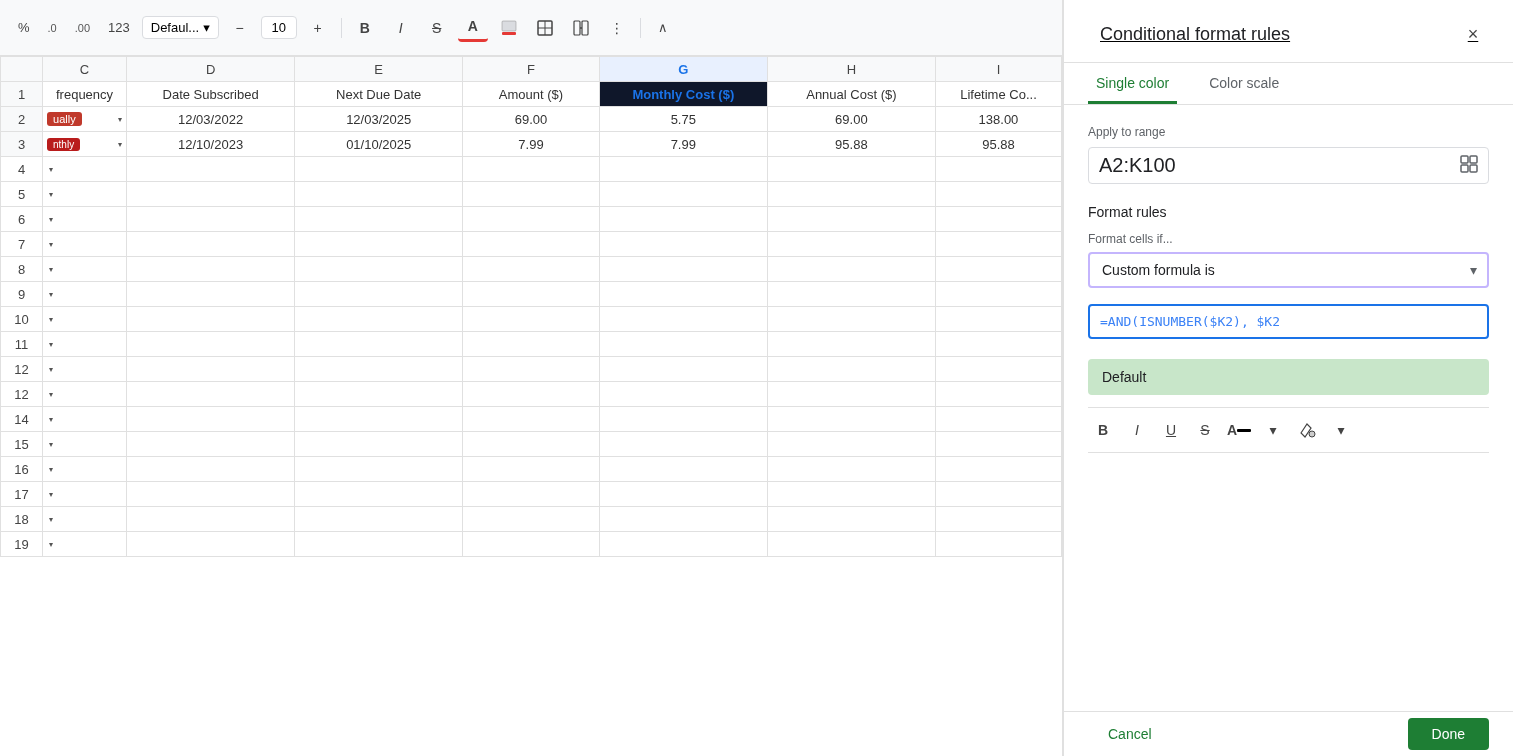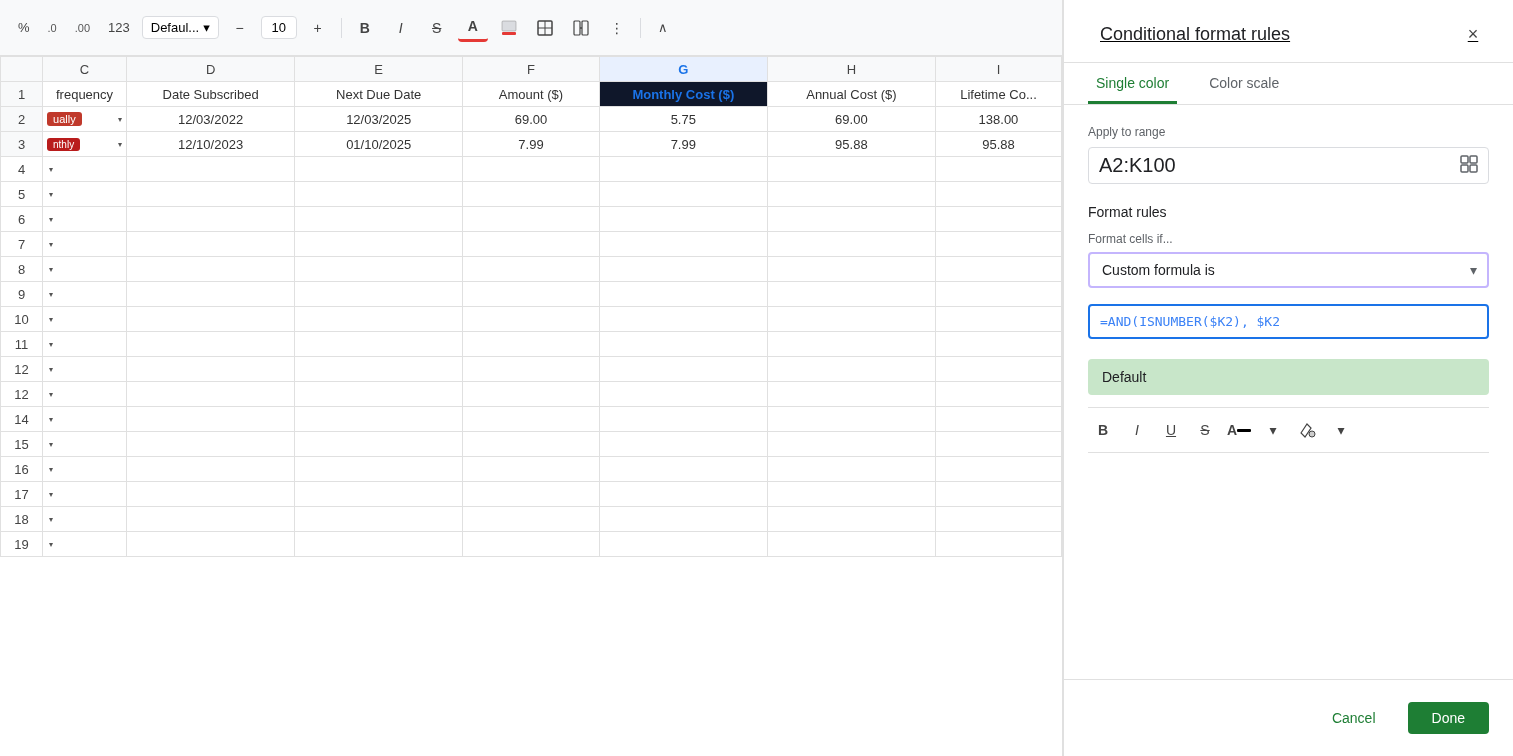--- a/index.html
+++ b/index.html
@@ -373,22 +373,22 @@
       margin-top: 1px;
     }
     .fmt-fill {
       font-size: 13px;
     }
 
     
     .panel-footer {
       display: flex;
       align-items: center;
-      justify-content: flex-end;
-      padding: 22px 24px;
+      justify-content: space-between;
+      padding: 6px 24px;
       gap: 12px;
       border-top: 1px solid #e0e0e0;
     }
     .btn-cancel {
       padding: 8px 20px;
       border: none;
       background: transparent;
       color: #1e7e34;
       font-size: 14px;
       font-weight: 500;

